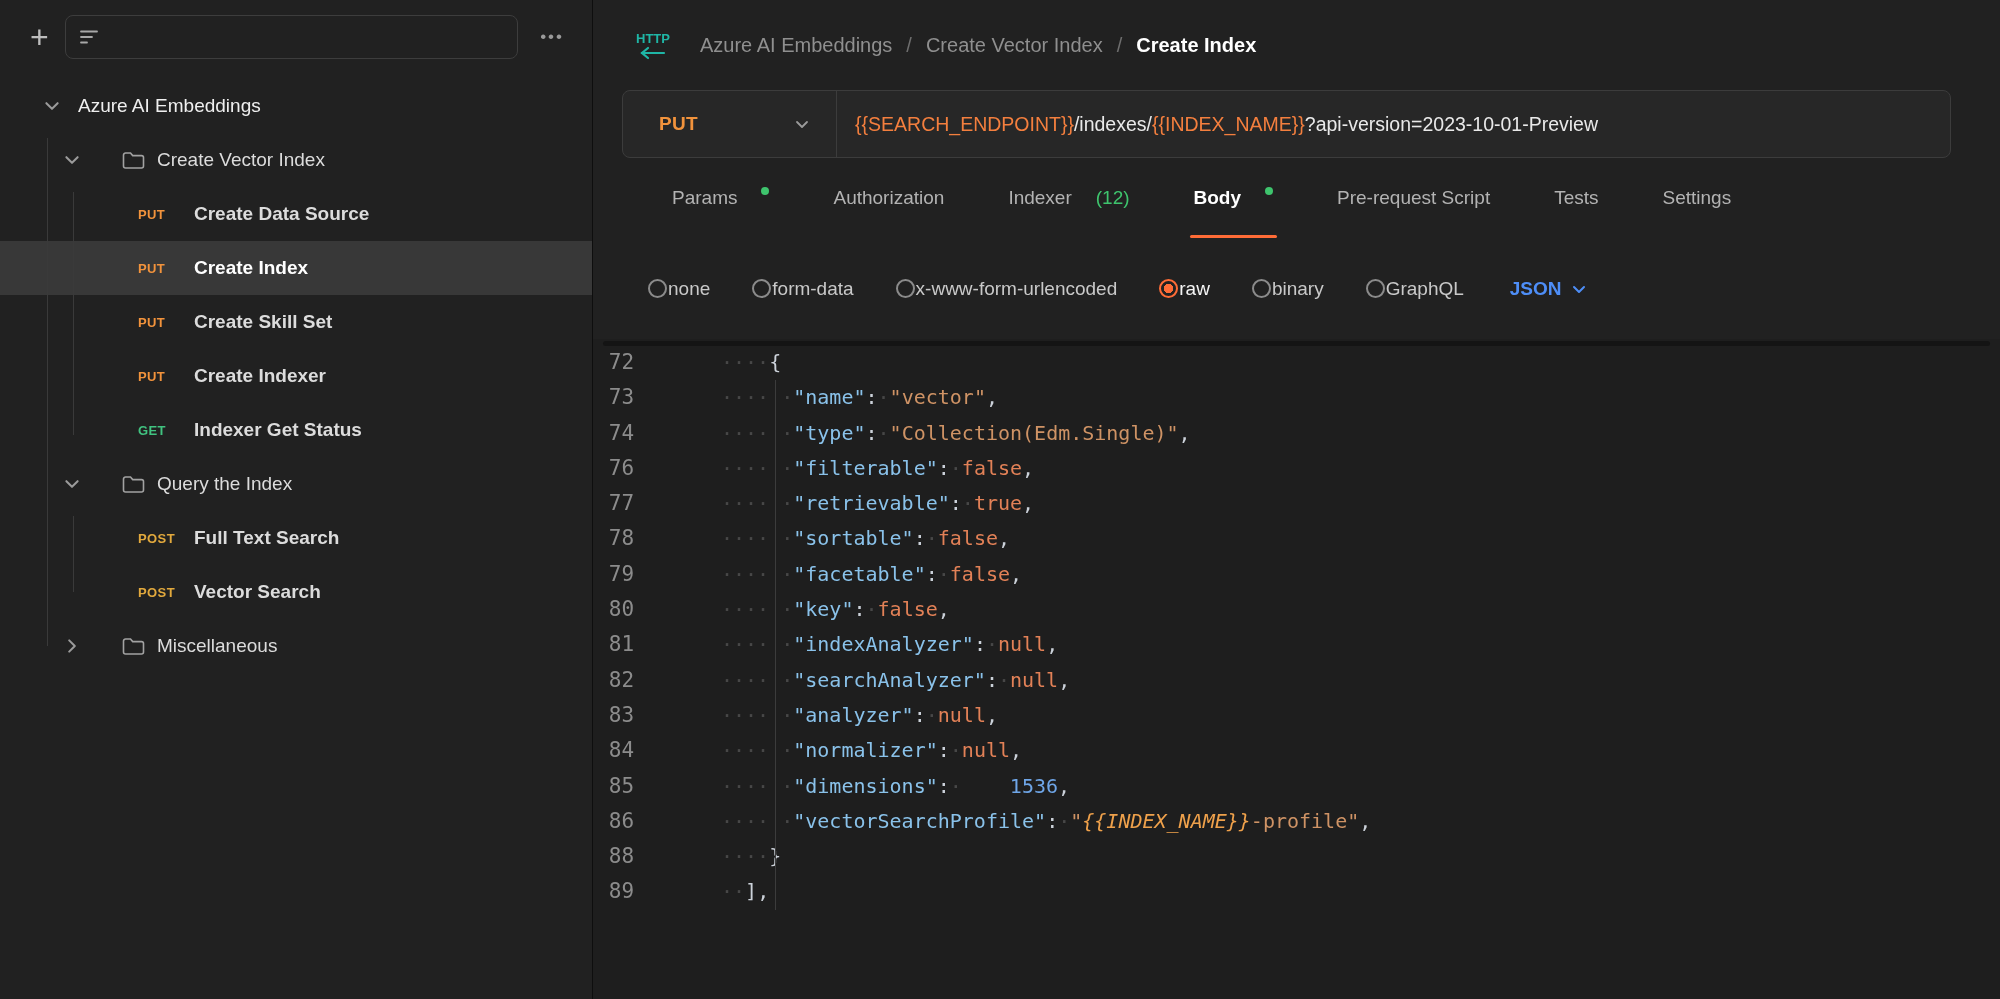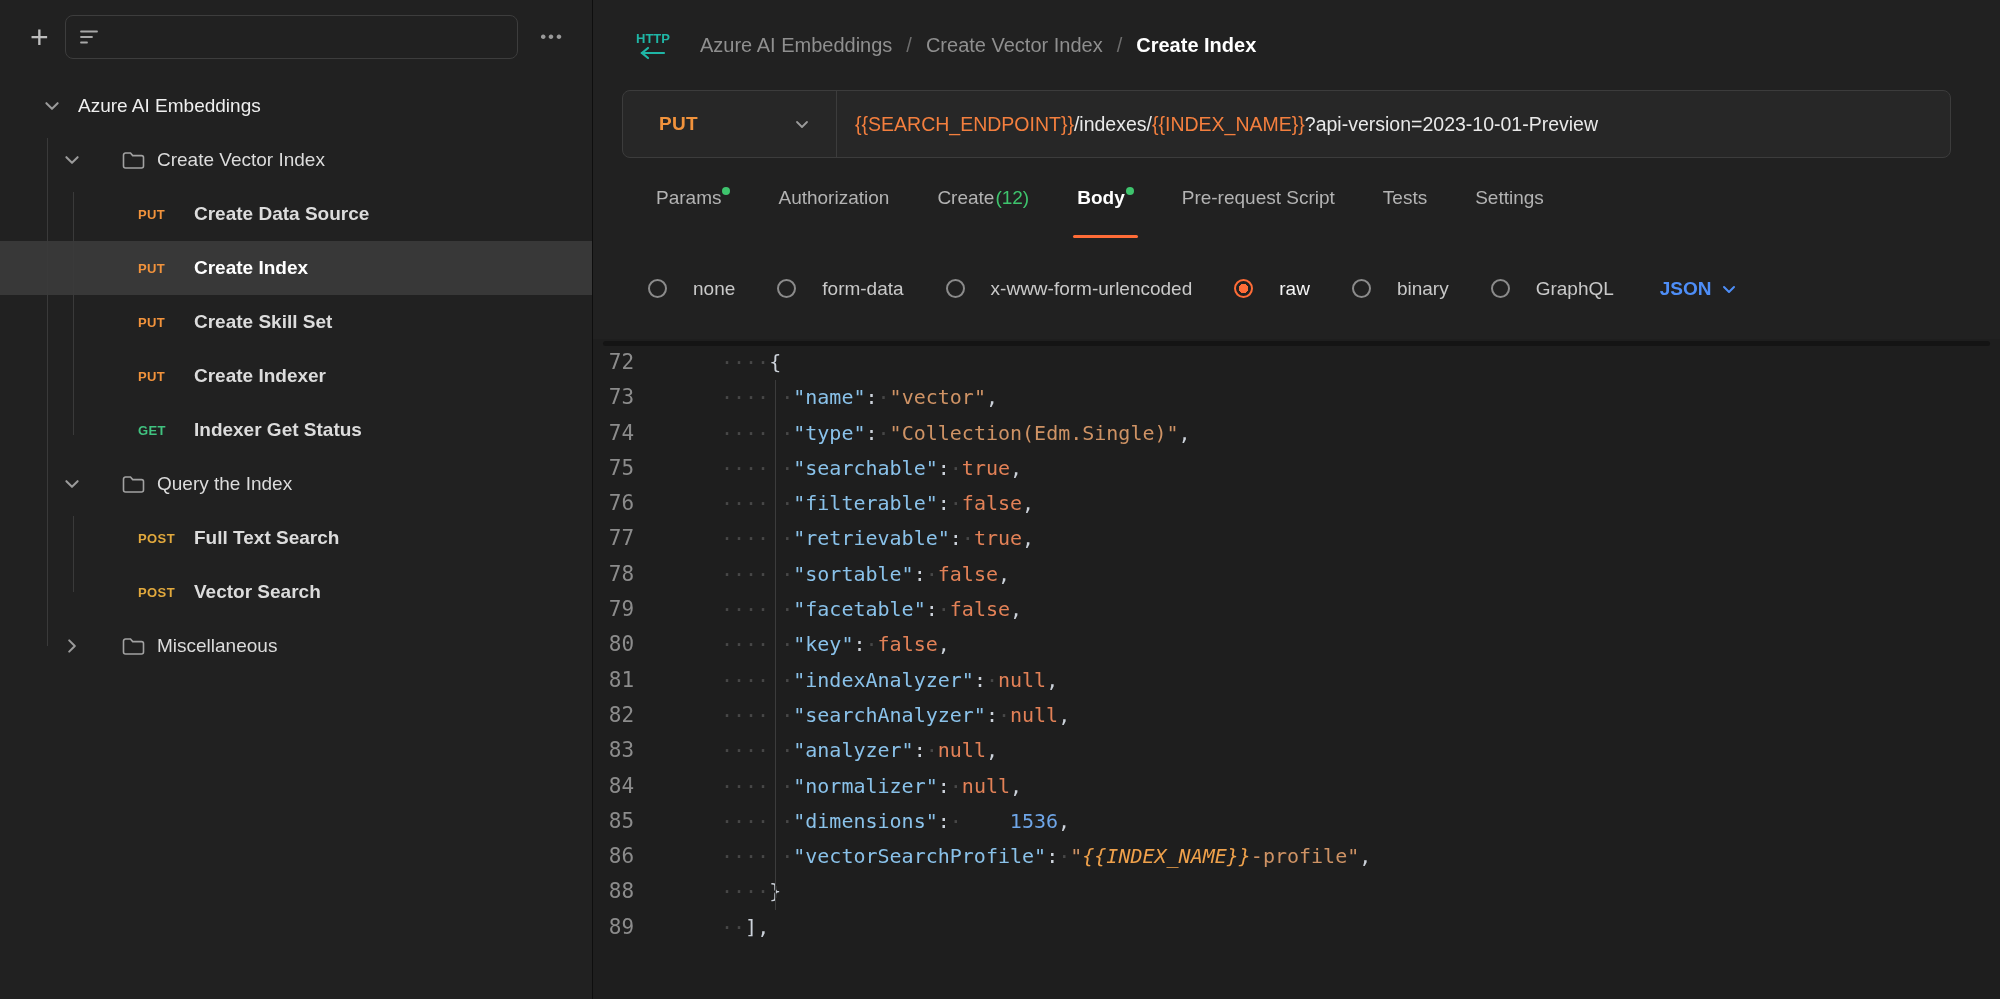--- a/index.html
+++ b/index.html
@@ -55,28 +55,28 @@
     height:68px; border:1px solid #3c3c3c; background:#272727; border-radius:8px;
     display:flex; align-items:center; overflow:hidden;
   }
   .method-select { width:213px; flex:none; height:100%; display:flex; align-items:center; justify-content:space-between; padding:0 26px 0 36px; cursor:pointer; }
   .method-label { font-size:19px; font-weight:700; letter-spacing:.3px; }
   .vdiv { width:1px; height:100%; background:#3c3c3c; flex:none; }
   .url { padding:0 18px; font-size:19.5px; color:#e9e9e9; white-space:nowrap; overflow:hidden; cursor:text; }
   .url .var { color:#f47f3e; }
 
   .tabs-row { height:80px; flex:none; display:flex; align-items:center; gap:44px; padding:0 0 0 32px; margin:0 49px 0 29px; }
-  .tab { position:relative; height:100%; display:flex; align-items:center; gap:1px; color:#b3b3b3; font-size:19px; cursor:pointer; white-space:nowrap; padding:0 2px; }
+  .tab { position:relative; height:100%; display:flex; align-items:center; gap:24px; color:#b3b3b3; font-size:19px; cursor:pointer; white-space:nowrap; padding:0 2px;margin-left:16px; }
   .tab.active { color:#ffffff; font-weight:600; }
   .tab.active::after { content:""; position:absolute; left:-2px; right:-2px; bottom:0; height:3px; background:#ff6c37; border-radius:2px; }
   .tab-count { color:#3ec46d;text-align:center; }
   .gdot { width:8px; height:8px; border-radius:50%; background:#3ec46d; transform:translateY(-7px); }
 
   .modes-row { height:101px; flex:none; display:flex; align-items:center; gap:42px; padding-left:55px; }
-  .mode { display:flex; align-items:center; gap:26px; color:#c9c9c9; font-size:19px; cursor:pointer; white-space:nowrap; }
+  .mode { display:flex; align-items:center; gap:1px; color:#c9c9c9; font-size:19px; cursor:pointer; white-space:nowrap; }
   .mode.sel .mode-label { color:#f5f5f5; }
   .radio { width:19px; height:19px; border-radius:50%; border:2px solid #8b8b8b; flex:none; }
   .radio.on { border-color:#ff6c37; background:radial-gradient(circle, #ff6c37 0 4.5px, rgba(0,0,0,0) 5px); }
   .lang-select { display:flex; align-items:center; gap:9px; margin-left:4px; cursor:pointer; }
   .lang-label { color:#4e8ef7; font-size:19px; font-weight:700; }
 
   
   .editor { flex:1; position:relative; background:#1e1e1e; overflow:hidden; font-family:"DejaVu Sans Mono", monospace; }
   .hscroll { position:absolute; top:2px; left:10px; right:10px; height:5px; background:#141414; border-radius:3px; }
   .code-lines { padding-top:6px; }
@@ -235,21 +235,21 @@
 
     <div class="tabs-row">
         <div class="tab">
           <span class="tab-label">Params</span>
           <span class="gdot"></span>
         </div>
         <div class="tab">
           <span class="tab-label">Authorization</span>
         </div>
         <div class="tab">
-          <span class="tab-label">Create</span>
+          <span class="tab-label">Indexer</span>
           <span class="tab-count">(12)</span>
         </div>
         <div class="tab active">
           <span class="tab-label">Body</span>
           <span class="gdot"></span>
         </div>
         <div class="tab">
           <span class="tab-label">Pre-request Script</span>
         </div>
         <div class="tab">
@@ -296,21 +296,20 @@
       </div>
     </div>
 
     <div class="editor">
       <div class="hscroll"></div>
       <div class="indent-guide"></div>
       <div class="code-lines">
           <div class="code-line"><span class="ln">72</span><span class="code"><span class="tk-ws">····</span><span class="tk-pun">{</span></span></div>
           <div class="code-line"><span class="ln">73</span><span class="code"><span class="tk-ws">···· ·</span><span class="tk-key">"name"</span><span class="tk-pun">:</span><span class="tk-ws">·</span><span class="tk-str">"vector"</span><span class="tk-pun">,</span></span></div>
           <div class="code-line"><span class="ln">74</span><span class="code"><span class="tk-ws">···· ·</span><span class="tk-key">"type"</span><span class="tk-pun">:</span><span class="tk-ws">·</span><span class="tk-str">"Collection(Edm.Single)"</span><span class="tk-pun">,</span></span></div>
-          <div class="code-line"><span class="ln">75</span><span class="code"><span class="tk-ws">···· ·</span><span class="tk-key">"searchable"</span><span class="tk-pun">:</span><span class="tk-ws">·</span><span class="tk-kw">true</span><span class="tk-pun">,</span></span></div>
           <div class="code-line"><span class="ln">76</span><span class="code"><span class="tk-ws">···· ·</span><span class="tk-key">"filterable"</span><span class="tk-pun">:</span><span class="tk-ws">·</span><span class="tk-kw">false</span><span class="tk-pun">,</span></span></div>
           <div class="code-line"><span class="ln">77</span><span class="code"><span class="tk-ws">···· ·</span><span class="tk-key">"retrievable"</span><span class="tk-pun">:</span><span class="tk-ws">·</span><span class="tk-kw">true</span><span class="tk-pun">,</span></span></div>
           <div class="code-line"><span class="ln">78</span><span class="code"><span class="tk-ws">···· ·</span><span class="tk-key">"sortable"</span><span class="tk-pun">:</span><span class="tk-ws">·</span><span class="tk-kw">false</span><span class="tk-pun">,</span></span></div>
           <div class="code-line"><span class="ln">79</span><span class="code"><span class="tk-ws">···· ·</span><span class="tk-key">"facetable"</span><span class="tk-pun">:</span><span class="tk-ws">·</span><span class="tk-kw">false</span><span class="tk-pun">,</span></span></div>
           <div class="code-line"><span class="ln">80</span><span class="code"><span class="tk-ws">···· ·</span><span class="tk-key">"key"</span><span class="tk-pun">:</span><span class="tk-ws">·</span><span class="tk-kw">false</span><span class="tk-pun">,</span></span></div>
           <div class="code-line"><span class="ln">81</span><span class="code"><span class="tk-ws">···· ·</span><span class="tk-key">"indexAnalyzer"</span><span class="tk-pun">:</span><span class="tk-ws">·</span><span class="tk-kw">null</span><span class="tk-pun">,</span></span></div>
           <div class="code-line"><span class="ln">82</span><span class="code"><span class="tk-ws">···· ·</span><span class="tk-key">"searchAnalyzer"</span><span class="tk-pun">:</span><span class="tk-ws">·</span><span class="tk-kw">null</span><span class="tk-pun">,</span></span></div>
           <div class="code-line"><span class="ln">83</span><span class="code"><span class="tk-ws">···· ·</span><span class="tk-key">"analyzer"</span><span class="tk-pun">:</span><span class="tk-ws">·</span><span class="tk-kw">null</span><span class="tk-pun">,</span></span></div>
           <div class="code-line"><span class="ln">84</span><span class="code"><span class="tk-ws">···· ·</span><span class="tk-key">"normalizer"</span><span class="tk-pun">:</span><span class="tk-ws">·</span><span class="tk-kw">null</span><span class="tk-pun">,</span></span></div>
           <div class="code-line"><span class="ln">85</span><span class="code"><span class="tk-ws">···· ·</span><span class="tk-key">"dimensions"</span><span class="tk-pun">:</span><span class="tk-ws">·</span><span class="tk-num">1536</span><span class="tk-pun">,</span></span></div>

